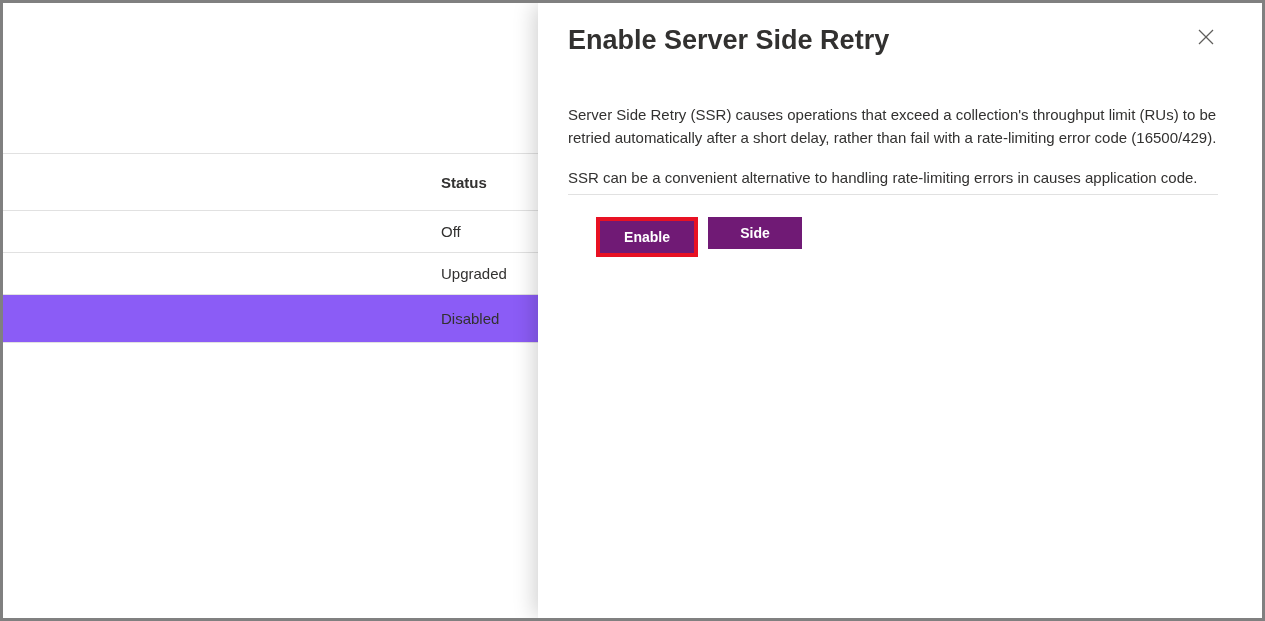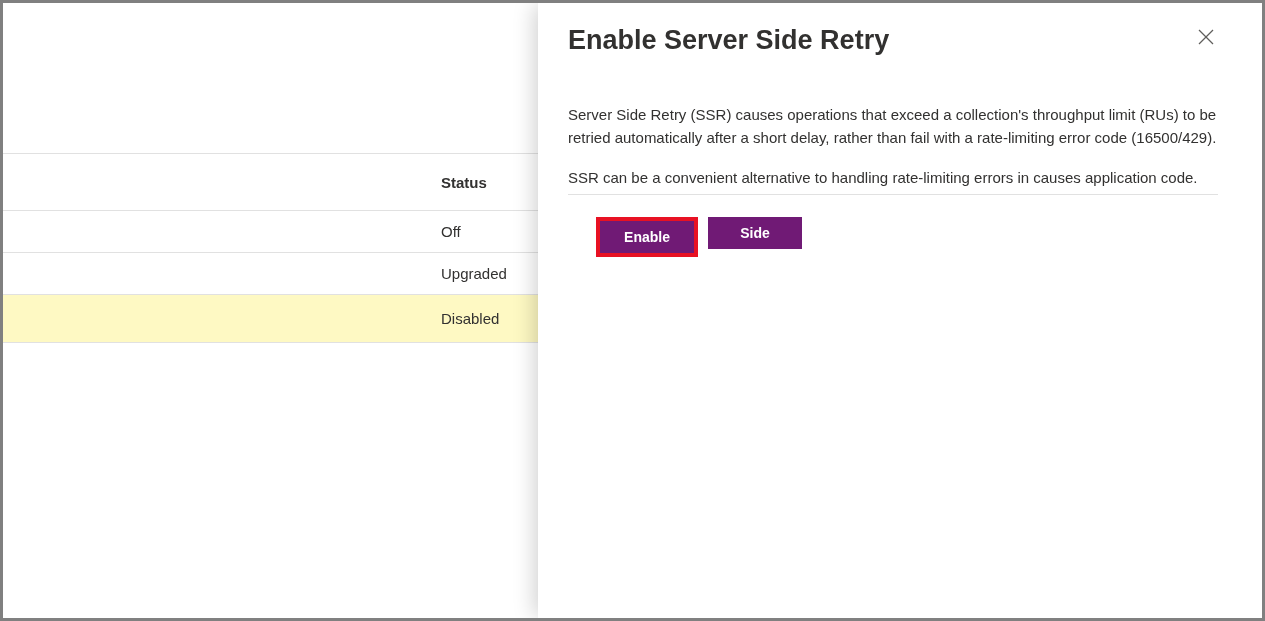--- a/index.html
+++ b/index.html
@@ -48,21 +48,21 @@
       height: 42px;
       display: flex;
       align-items: center;
     }
     .table-row .status-cell {
       margin-left: 438px;
       font-size: 15px;
       color: #323130;
     }
     .table-row.highlighted {
-      background: #fef9c3;
+      background: #8b5cf6;
       height: 48px;
     }
     .panel {
       flex: 1;
       height: 100%;
       background: #ffffff;
       box-shadow: -6px 0 20px -2px rgba(0,0,0,0.18);
       padding: 22px 44px 0 30px;
       position: relative;
     }

